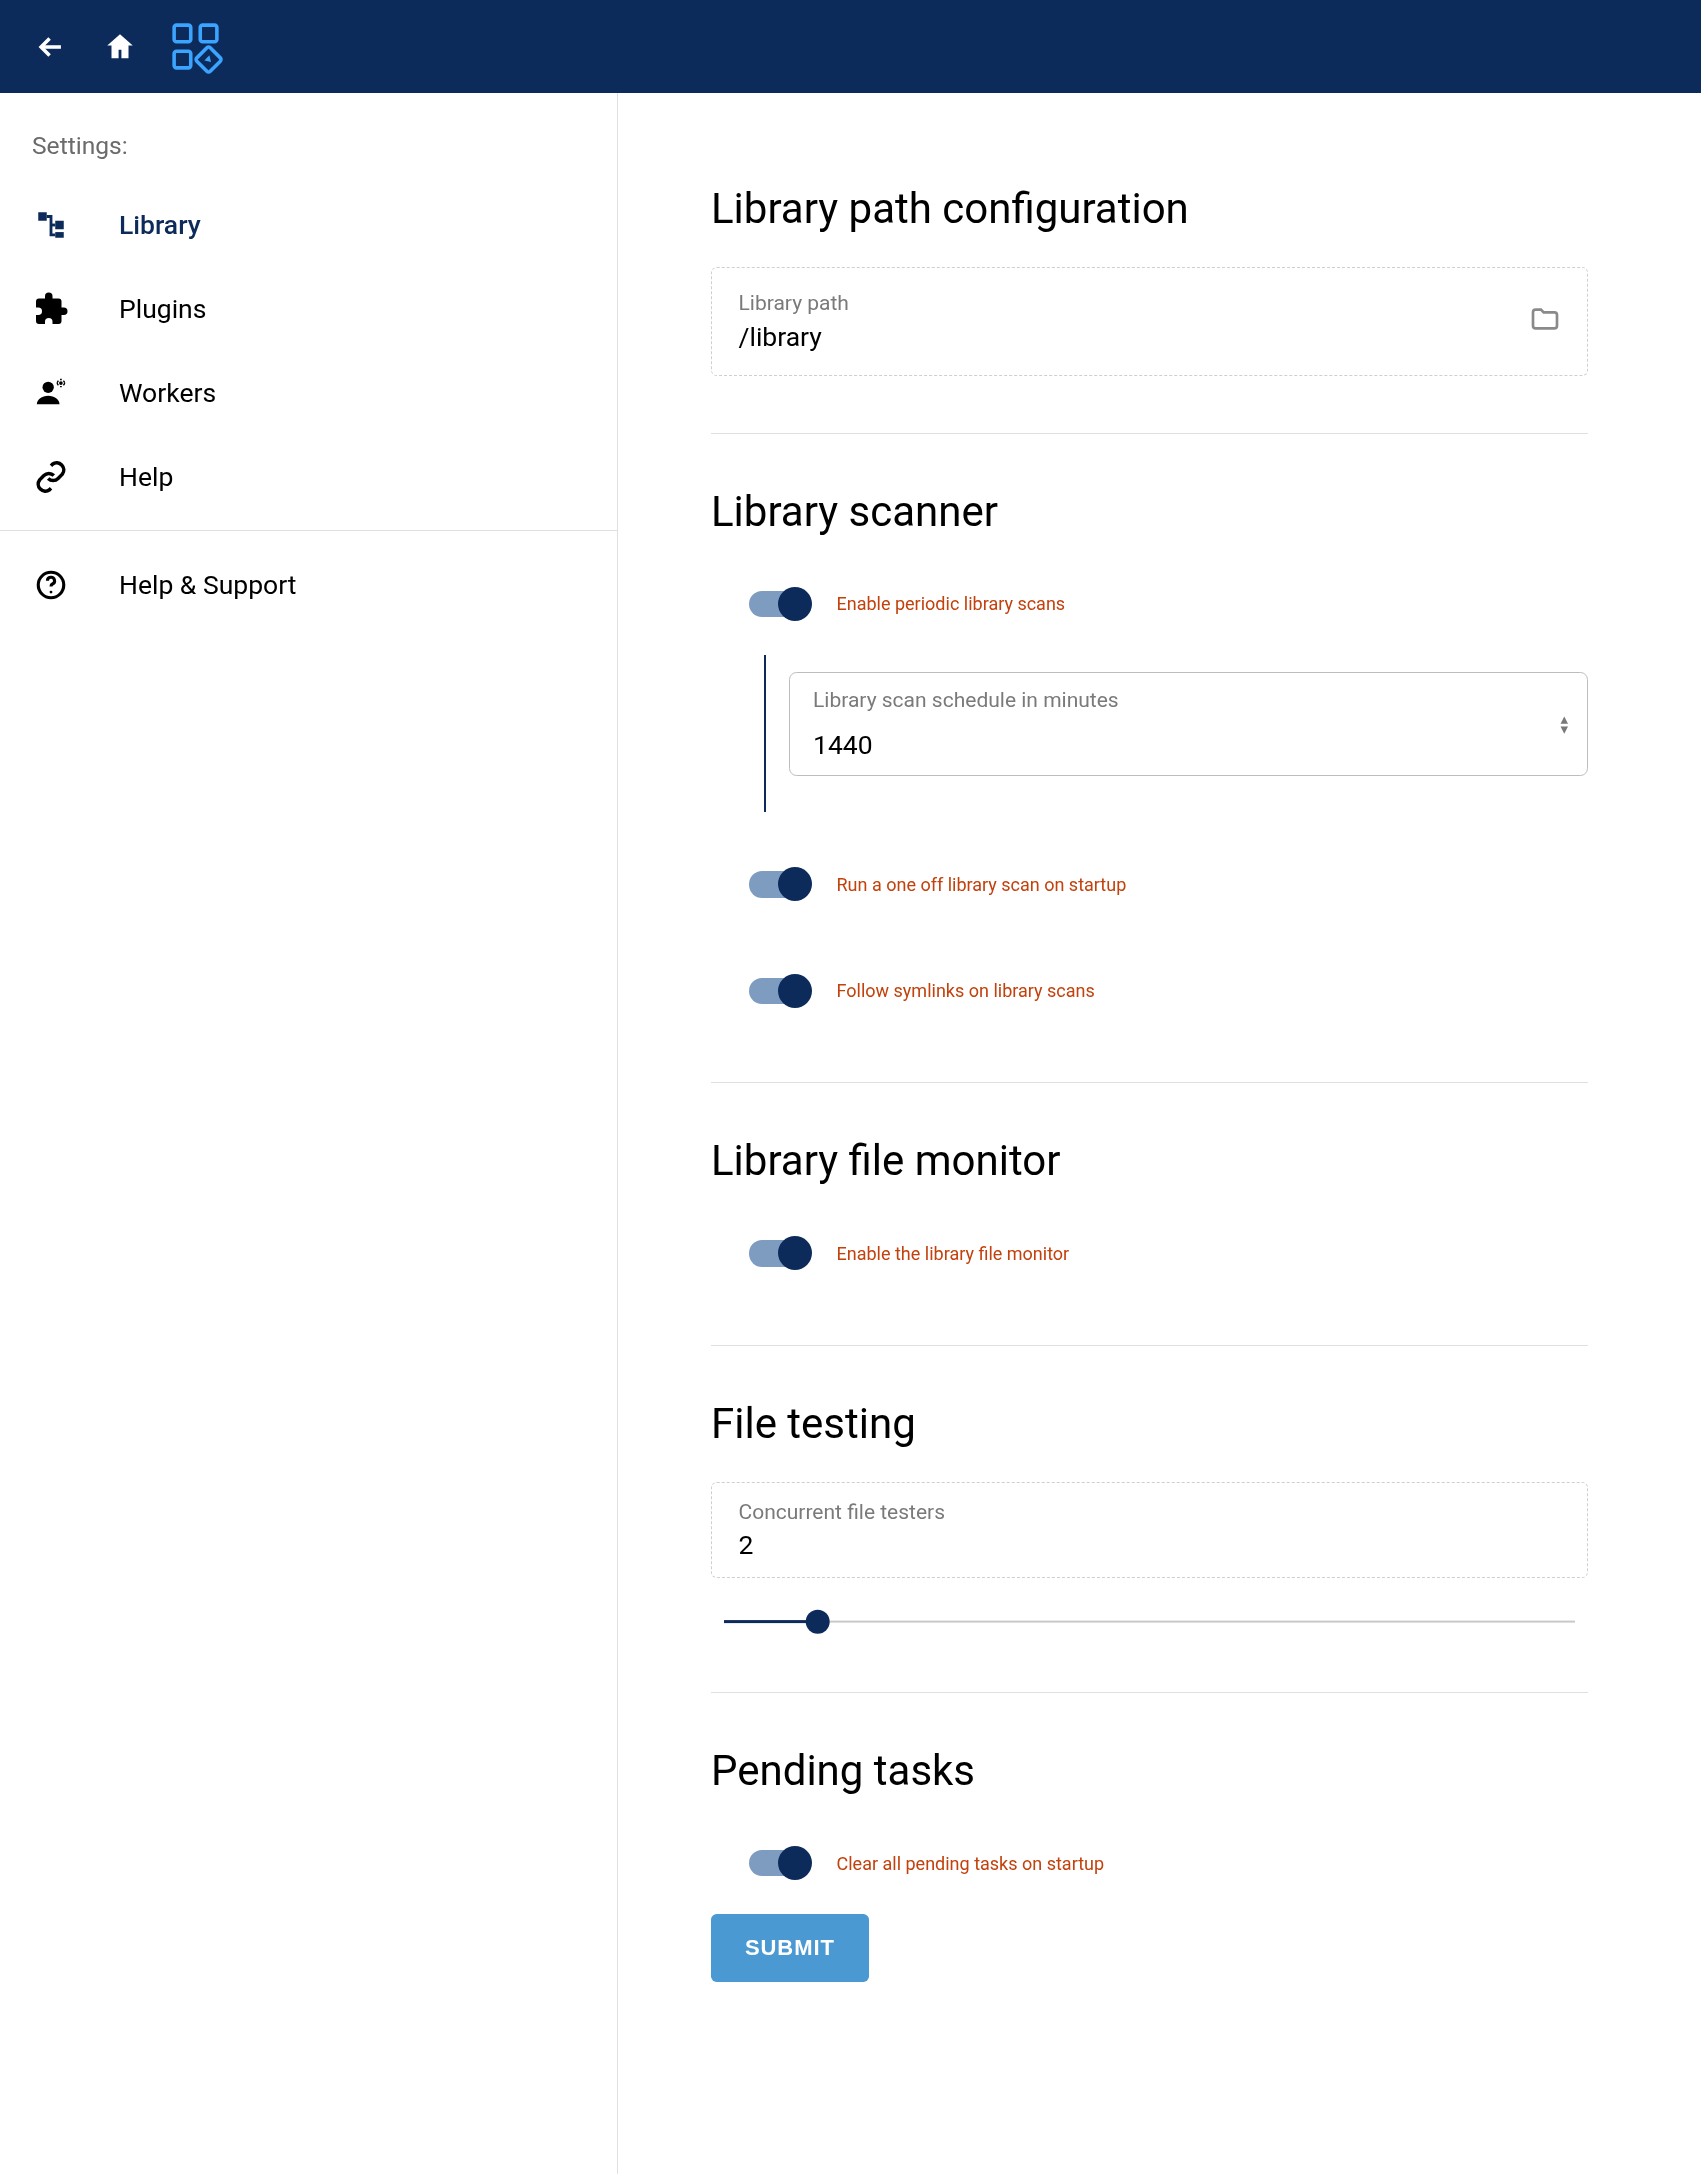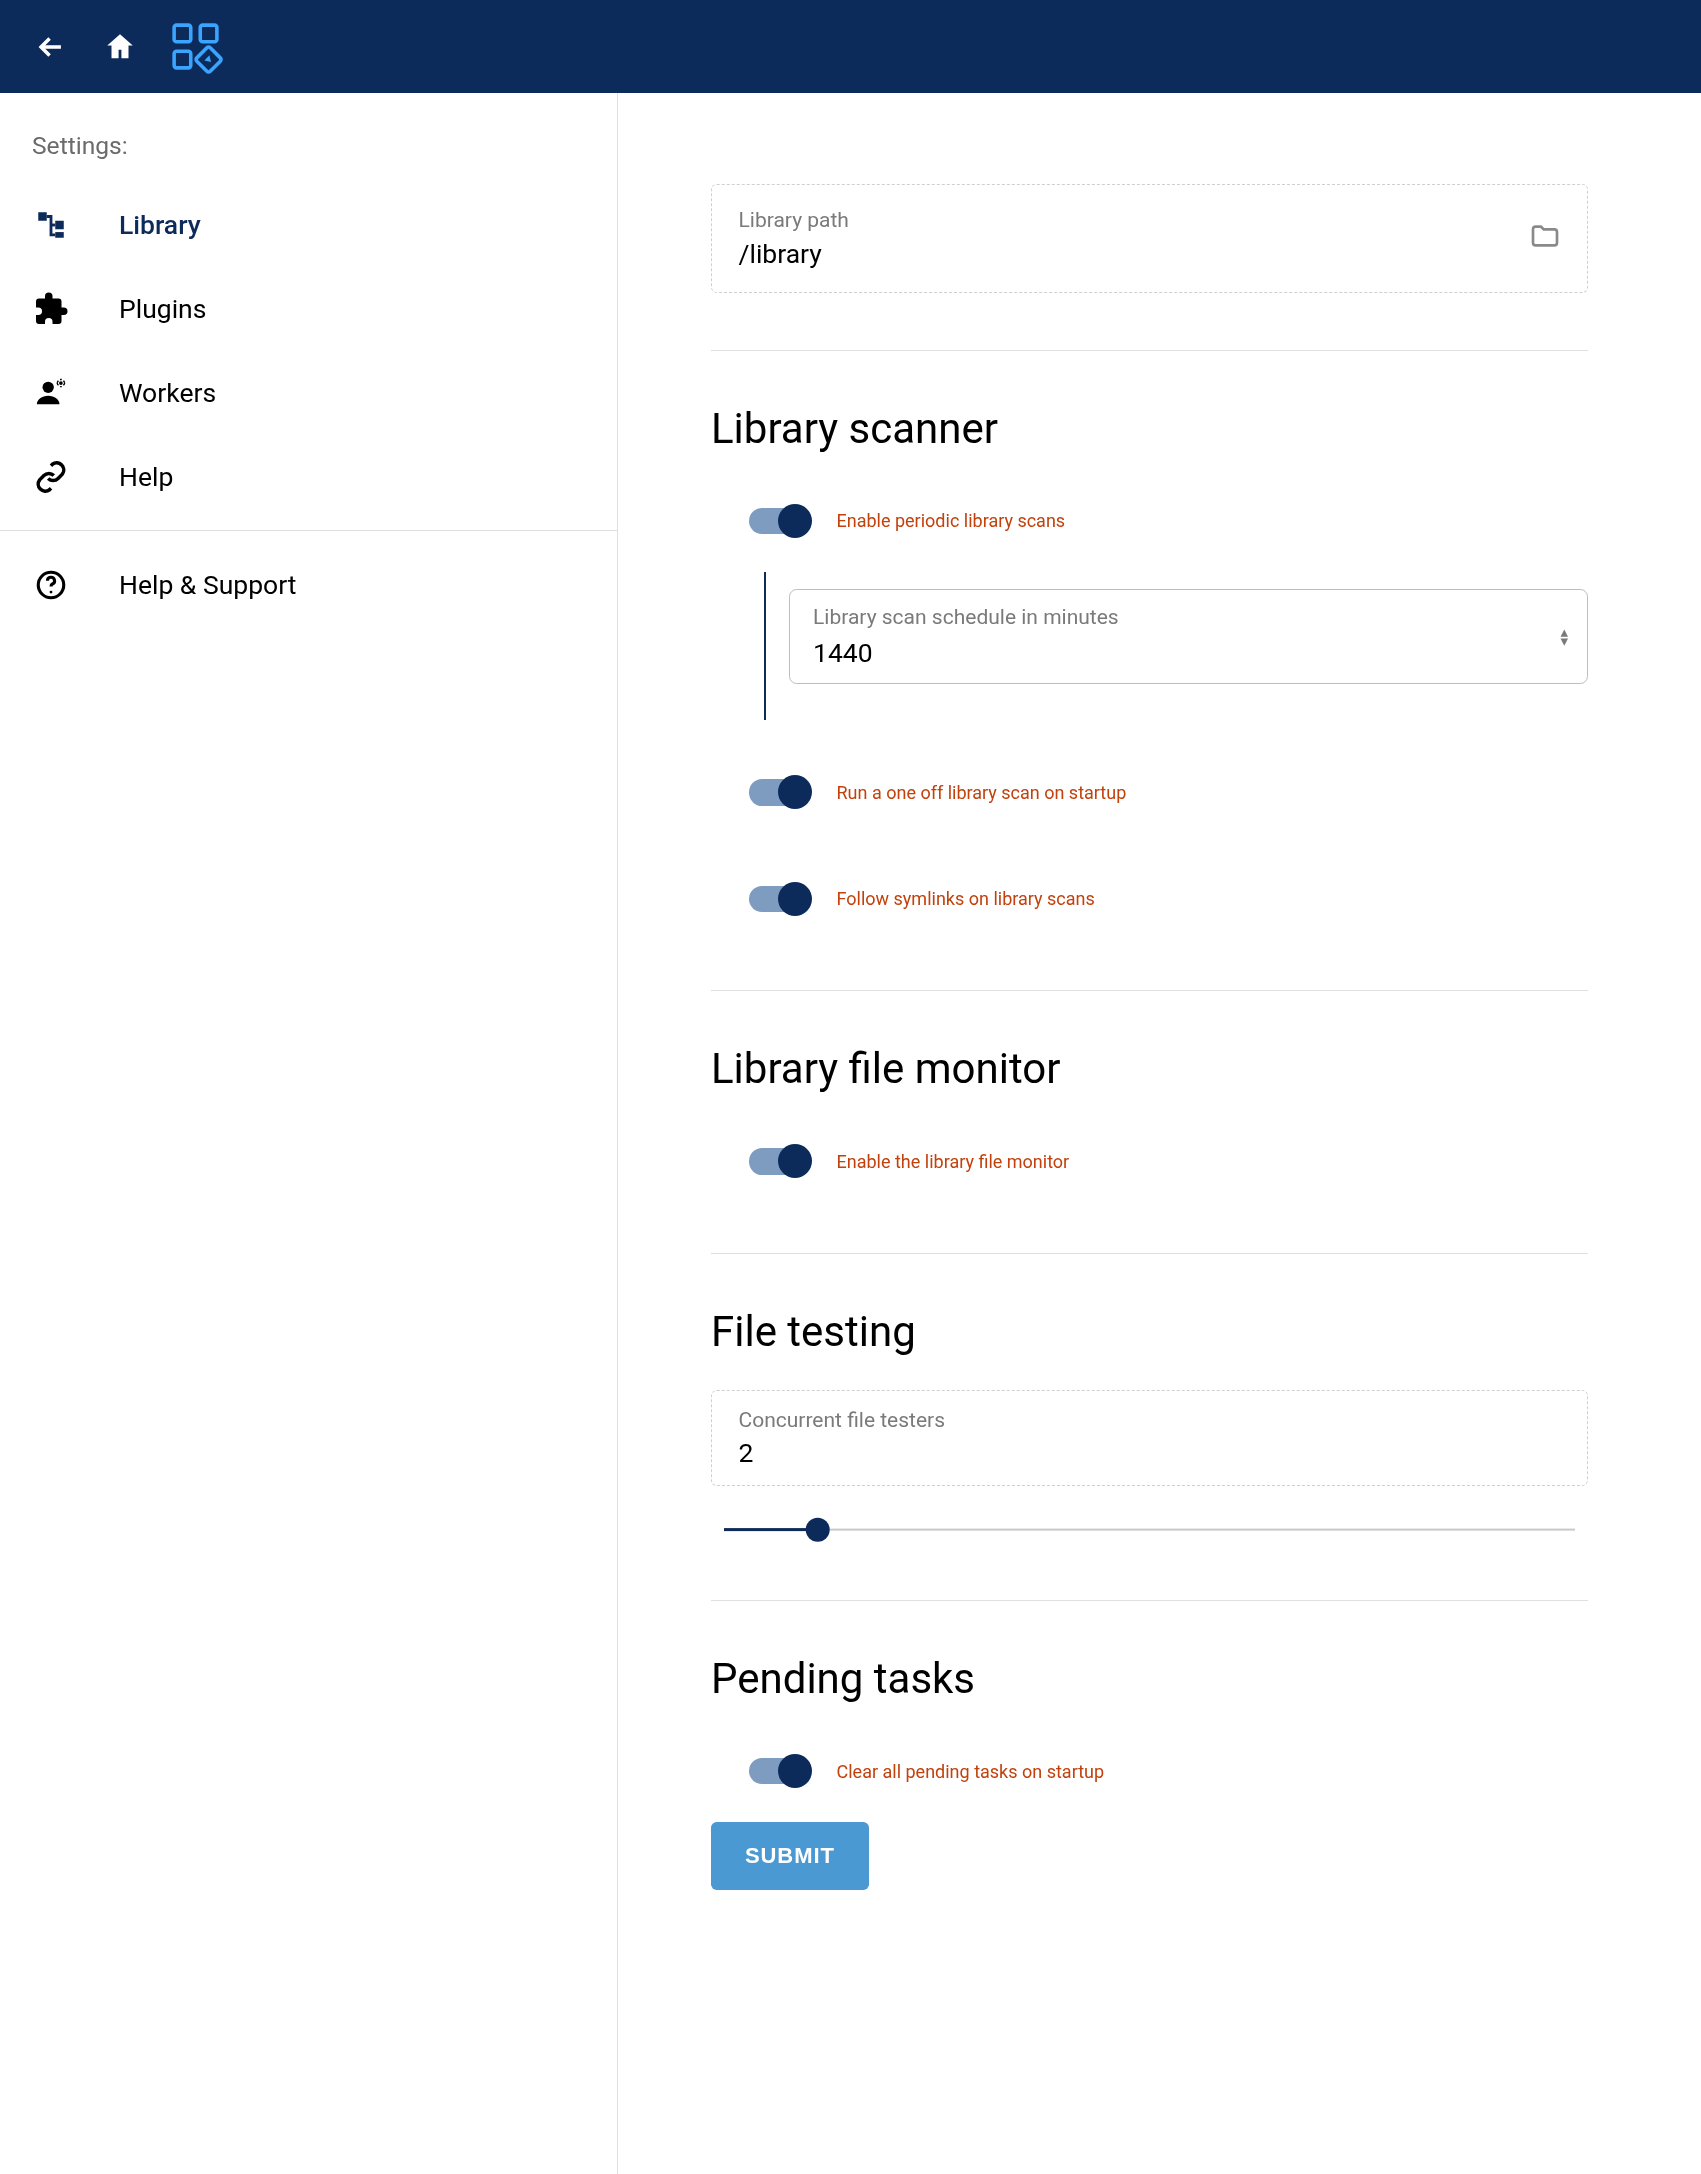--- a/index.html
+++ b/index.html
@@ -161,21 +161,21 @@
   }
   .schedule-box {
     border: 0.9px solid #bdbdbd;
     border-radius: 7.6px;
     padding: 15px 23px;
     position: relative;
   }
   .schedule-box .field-label {
     font-size: 21px;
     color: #7a7a7a;
-    margin-bottom: 8px;
+    margin-bottom: 17px;
   }
   .schedule-box .field-value {
     font-size: 26.5px;
     color: #000;
   }
   .schedule-box .stepper {
     position: absolute;
     right: 19px;
     top: 50%;
     transform: translateY(-50%);
@@ -320,20 +320,21 @@
             <circle cx="12" cy="17" r="1" fill="currentColor" stroke="none"></circle>
           </svg>
       </span>
       <span class="si-label">Help &amp; Support</span>
     </div>
   </aside>
 
   <main class="main">
 
     <div class="section">
+      <h2 class="section-title">Library path configuration</h2>
       <div class="dashed-field" style="padding:23px 26.5px;">
         <div class="field-label">Library path</div>
         <div class="field-value">/library</div>
         <span class="folder-icon">
           <svg width="32" height="32" viewBox="0 0 24 24" fill="none" stroke="currentColor" stroke-width="2">
               <path d="M3 7a2 2 0 0 1 2-2h4l2 2h8a2 2 0 0 1 2 2v8a2 2 0 0 1-2 2H5a2 2 0 0 1-2-2z"></path>
             </svg>
         </span>
       </div>
     </div>

